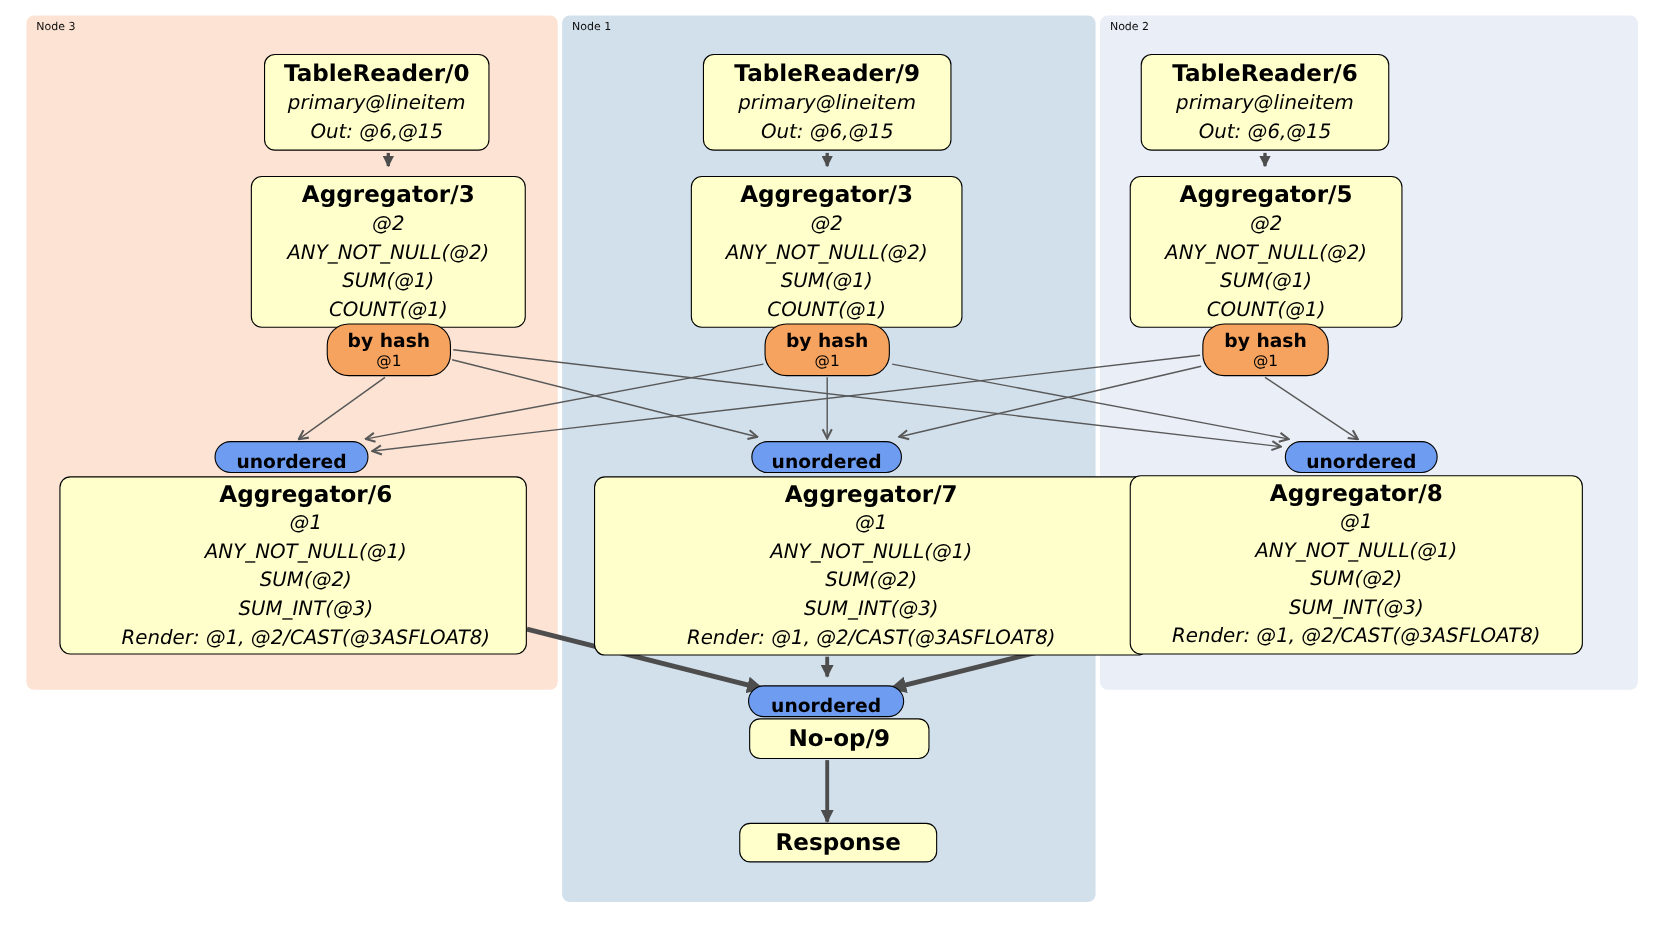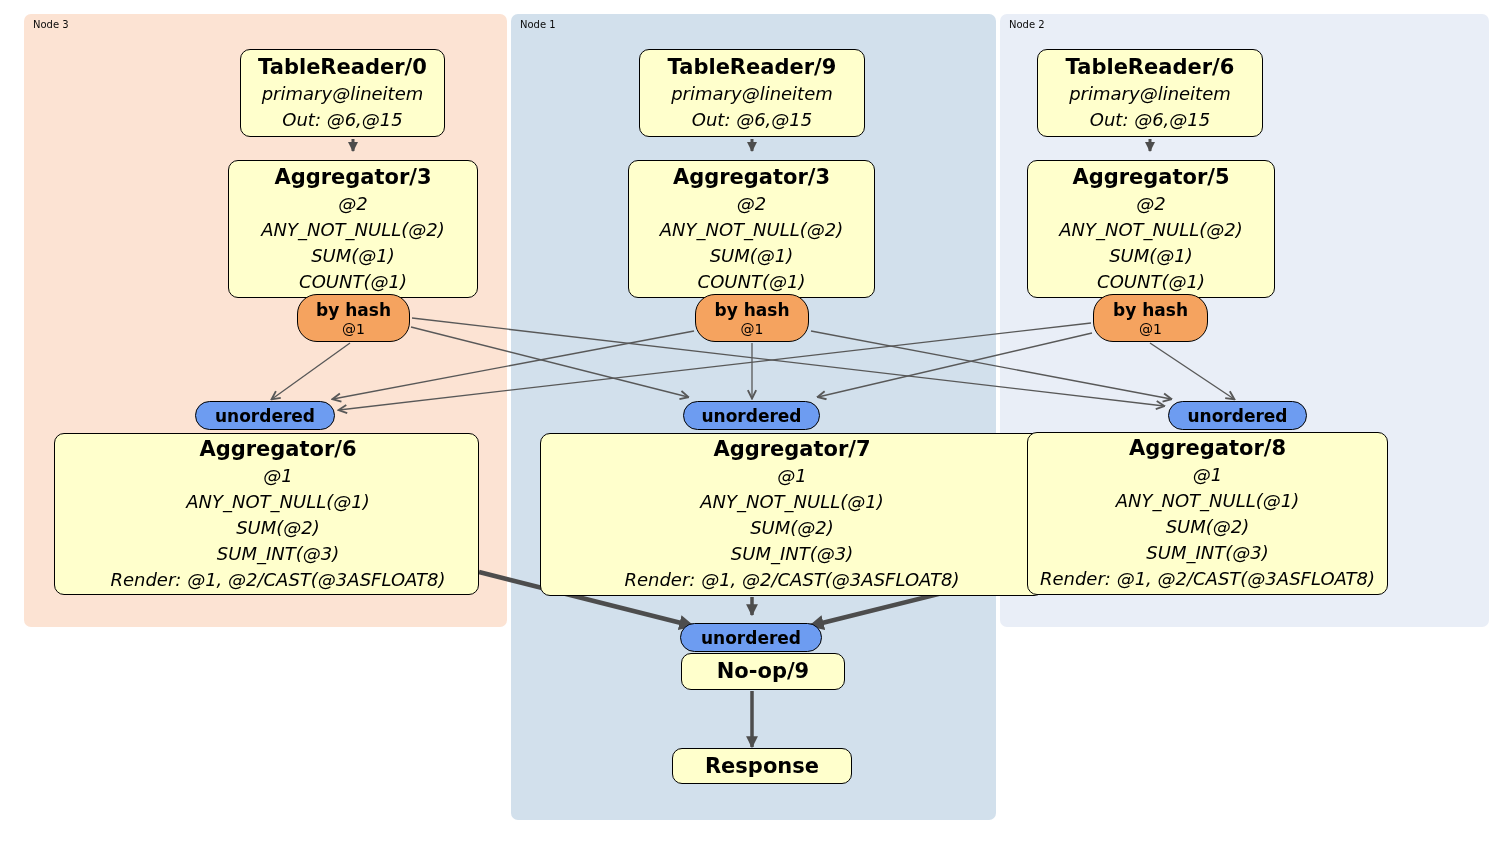--- a/index.html
+++ b/index.html
@@ -26,32 +26,32 @@
            text-align:center; color:#000; box-sizing:border-box; }
   .op-title { font-size:21px; font-weight:bold; line-height:27px; white-space:nowrap; }
   .op-line  { font-size:18px; line-height:26px; white-space:nowrap;font-style:italic; }
 
   .oval { position:absolute; z-index:3; border:1.6px solid #000; box-sizing:border-box;
           display:flex; flex-direction:column; justify-content:center; align-items:center;
           text-align:center; color:#000; }
   .oval-hash { background:var(--by-hash-fill); border-radius:20px; }
   .oval-hash .oval-label  { font-size:17px; font-weight:bold; line-height:22px; }
   .oval-hash .oval-detail { font-size:14px; line-height:16px; }
-  .oval-unordered { background:var(--unordered-fill); border-radius:15px; }
+  .oval-unordered { background:var(--unordered-fill); border-radius:15px;justify-content:flex-end; }
   .oval-unordered .oval-label { font-size:17px; font-weight:bold; line-height:18px; }
 
   .pos-tr0  { left:240px;  top:49px;  width:205px; height:88px; }
   .pos-tr1  { left:639px;  top:49px;  width:226px; height:88px; }
   .pos-tr2  { left:1037px; top:49px;  width:226px; height:88px; }
   .pos-agg3 { left:228px;  top:160px; width:250px; height:138px; }
   .pos-agg4 { left:628px;  top:160px; width:247px; height:138px; }
   .pos-agg5 { left:1027px; top:160px; width:248px; height:138px; }
   .pos-agg6 { left:54px;   top:433px; width:425px; height:162px;padding-left:23px; }
   .pos-agg7 { left:540px;  top:433px; width:504px; height:163px; }
-  .pos-agg8 { left:1027px; top:432px; width:361px; height:163px; }
+  .pos-agg8 { left:1027px; top:432px; width:412px; height:163px; }
   .pos-noop { left:681px;  top:653px; width:164px; height:37px; }
   .pos-resp { left:672px;  top:748px; width:180px; height:36px;justify-content:center; }
   .pos-bh3  { left:297px;  top:294px; width:113px; height:48px; }
   .pos-bh4  { left:695px;  top:294px; width:114px; height:48px; }
   .pos-bh5  { left:1093px; top:294px; width:115px; height:48px; }
   .pos-uo6  { left:195px;  top:401px; width:140px; height:29px; }
   .pos-uo7  { left:683px;  top:401px; width:137px; height:29px; }
   .pos-uo8  { left:1168px; top:401px; width:139px; height:29px; }
   .pos-uo9  { left:680px;  top:623px; width:142px; height:29px; }
 </style>

